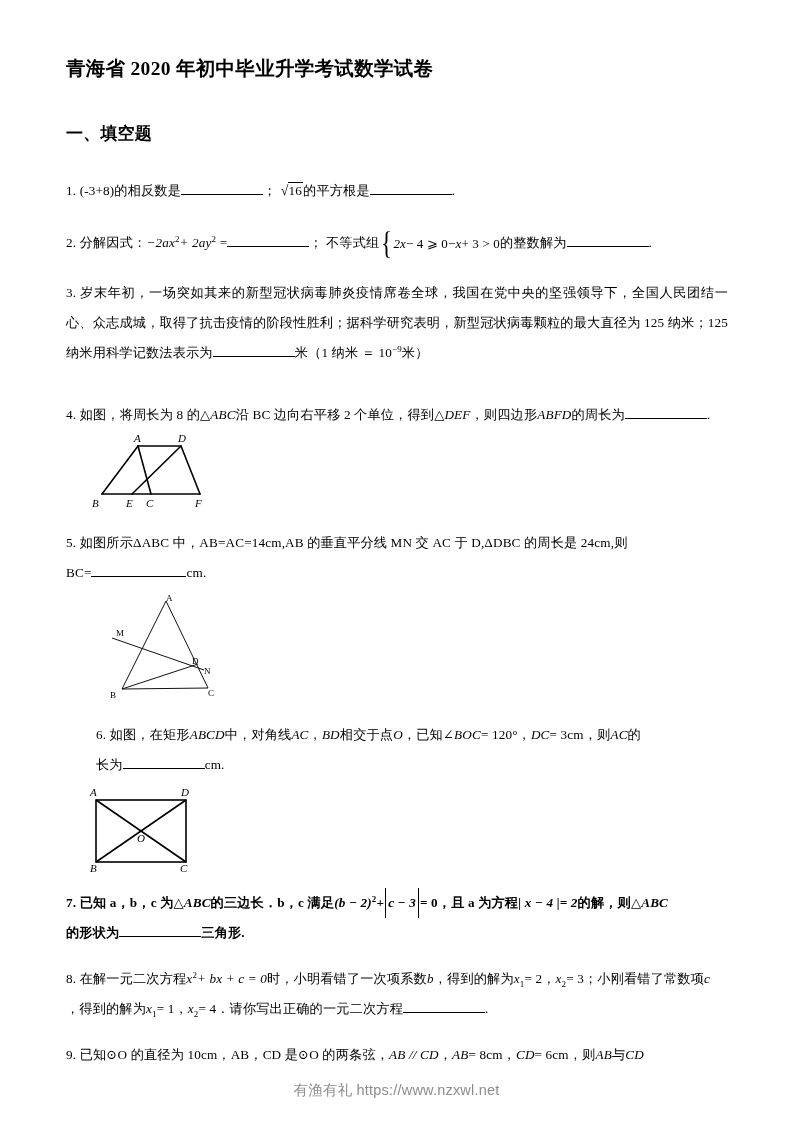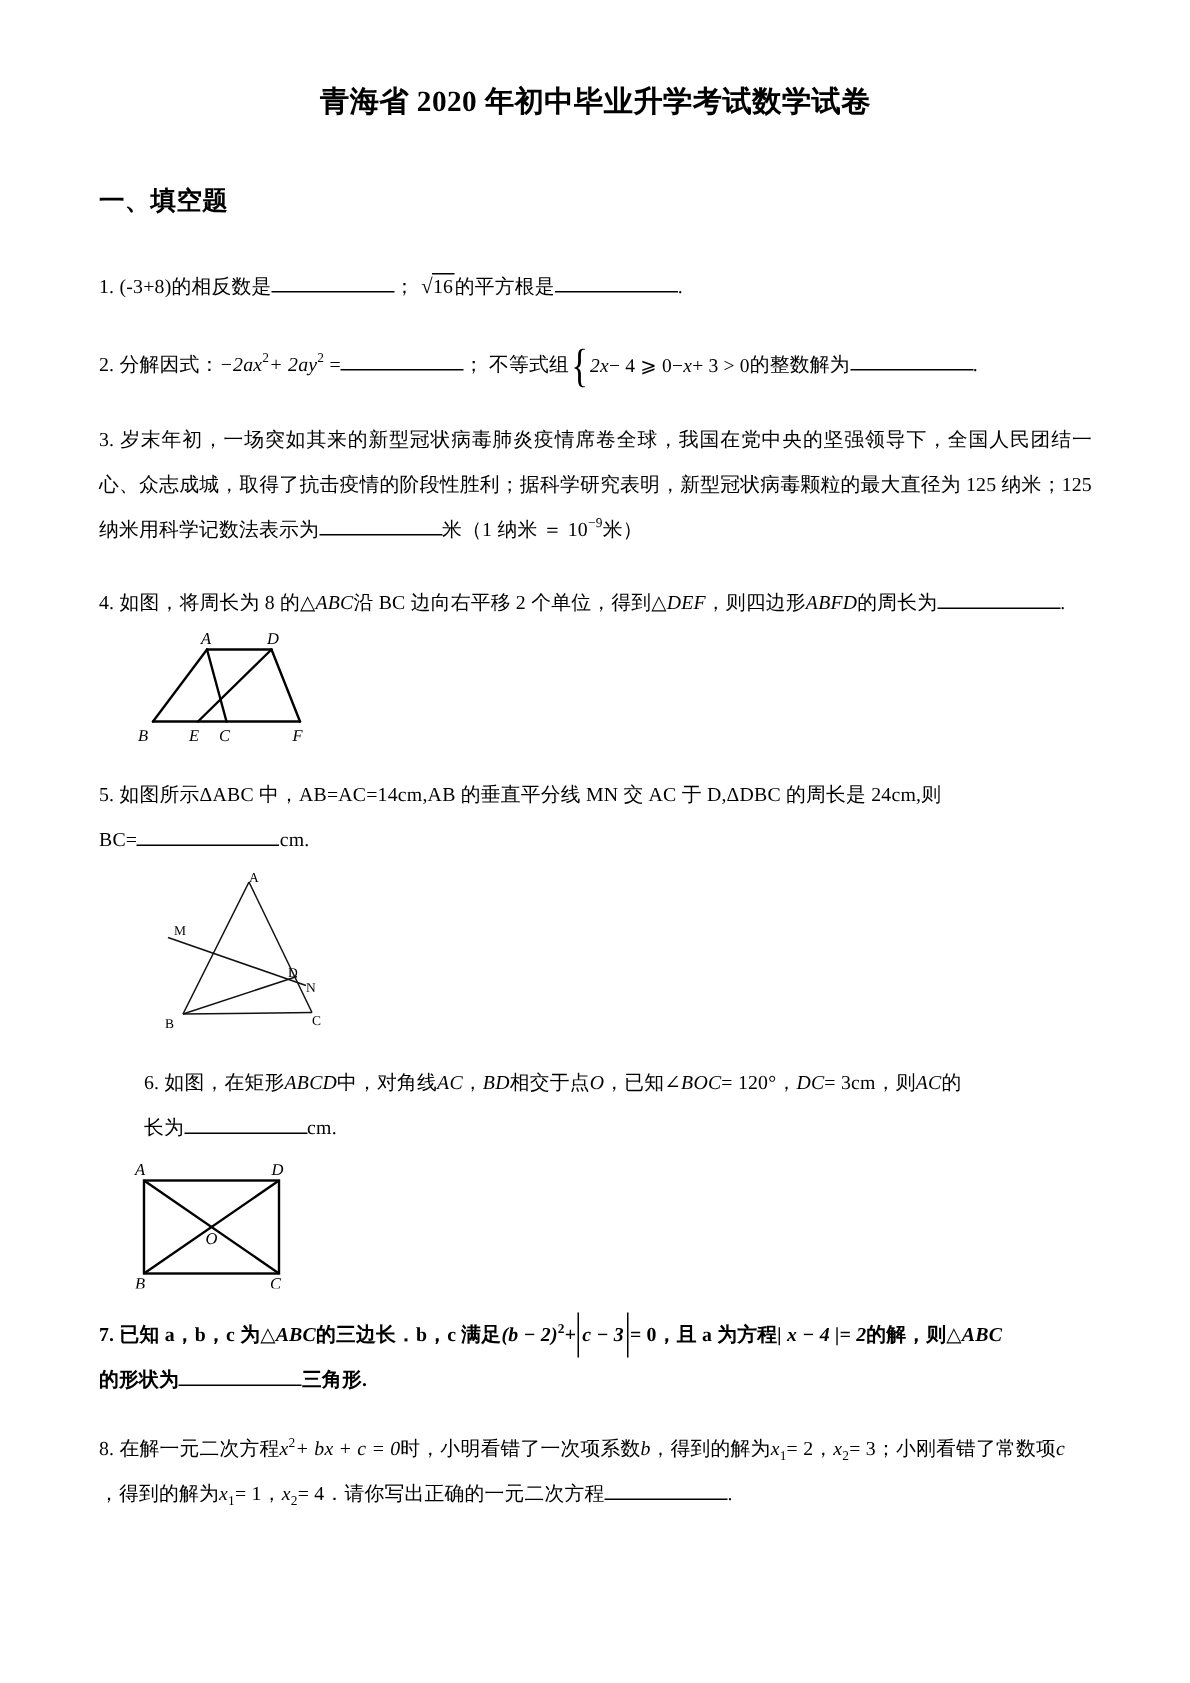--- a/index.html
+++ b/index.html
@@ -20,21 +20,20 @@
     overflow: hidden;
     box-sizing: border-box;
   }
   .content {
     position: absolute;
     left: 66px;
     top: 0;
     width: 662px;
   }
   .doc-title {
-    text-align: center;
     font-size: 19.5px;
     font-weight: bold;
     letter-spacing: 0.3px;
     margin-top: 57px;
     margin-bottom: 0;
     line-height: 1.2;
     font-family: "Liberation Serif", "DejaVu Serif", serif;
   }
   .section-head {
     font-size: 17px;
@@ -161,21 +160,21 @@
             <span><span>−</span><i class="v">x</i><span>+ 3 &gt; 0</span></span>
           </span>
         </span><span>的整数解为</span><span class="blank b-long"></span><span>.</span>
     </div>
 
     <div class="q" style="margin-top:20px;">
       <span>3.</span>
       <span>岁末年初，一场突如其来的新型冠状病毒肺炎疫情席卷全球，我国在党中央的坚强领导下，全国人民团结一心、众志成城，取得了抗击疫情的阶段性胜利；据科学研究表明，新型冠状病毒颗粒的最大直径为 125 纳米；125 纳米用科学记数法表示为</span><span class="blank b-long"></span><span>米（1 纳米 ＝ 10</span><sup class="ex">−9</sup><span>米）</span>
     </div>
 
-    <div class="q" style="margin-top:19px;">
+    <div class="q" style="margin-top:32px;">
       <span>4.</span>
       <span>如图，将周长为 8 的</span><i class="v">△ABC</i><span>沿 BC 边向右平移 2 个单位，得到</span><i class="v">△DEF</i><span>，则四边形</span><i class="v">ABFD</i><span>的周长为</span><span class="blank b-long"></span><span>.</span>
     </div>
 
     <div class="fig" style="margin-left:22px;margin-top:2px;">
       <svg width="180" height="78" viewBox="0 0 180 78">
         <g stroke="#000" stroke-width="1.6" fill="none" stroke-linecap="round">
           <line x1="14" y1="62" x2="112" y2="62"></line>
           <line x1="112" y1="62" x2="93" y2="14"></line>
           <line x1="93" y1="14" x2="50" y2="14"></line>
@@ -246,16 +245,21 @@
       <span>的形状为</span><span class="blank b-long"></span><span>三角形.</span>
     </div>
 
     <div class="q" style="margin-top:16px;">
       <span>8.</span>
       <span>在解一元二次方程</span><i class="v">x</i><sup class="ex">2</sup><i class="v">+ bx + c = 0</i><span>时，小明看错了一次项系数</span><i class="v">b</i><span>，得到的解为</span><i class="v">x</i><sub class="ix">1</sub><span>= 2</span><span>，</span><i class="v">x</i><sub class="ix">2</sub><span>= 3</span><span>；小刚看错了常数项</span><i class="v">c</i>
       <br>
       <span>，得到的解为</span><i class="v">x</i><sub class="ix">1</sub><span>= 1</span><span>，</span><i class="v">x</i><sub class="ix">2</sub><span>= 4</span><span>．请你写出正确的一元二次方程</span><span class="blank b-long"></span><span>.</span>
     </div>
 
+    <div class="q" style="margin-top:16px;">
+      <span>9.</span>
+      <span>已知⊙O 的直径为 10cm，AB，CD 是⊙O 的两条弦，</span><i class="v">AB // CD</i><span>，</span><i class="v">AB</i><span>= 8cm</span><span>，</span><i class="v">CD</i><span>= 6cm</span><span>，则</span><i class="v">AB</i><span>与</span><i class="v">CD</i>
+    </div>
 
   </div>
 
+  <div class="footer">有渔有礼 https://www.nzxwl.net</div>
 </div>
 
 </body></html>

